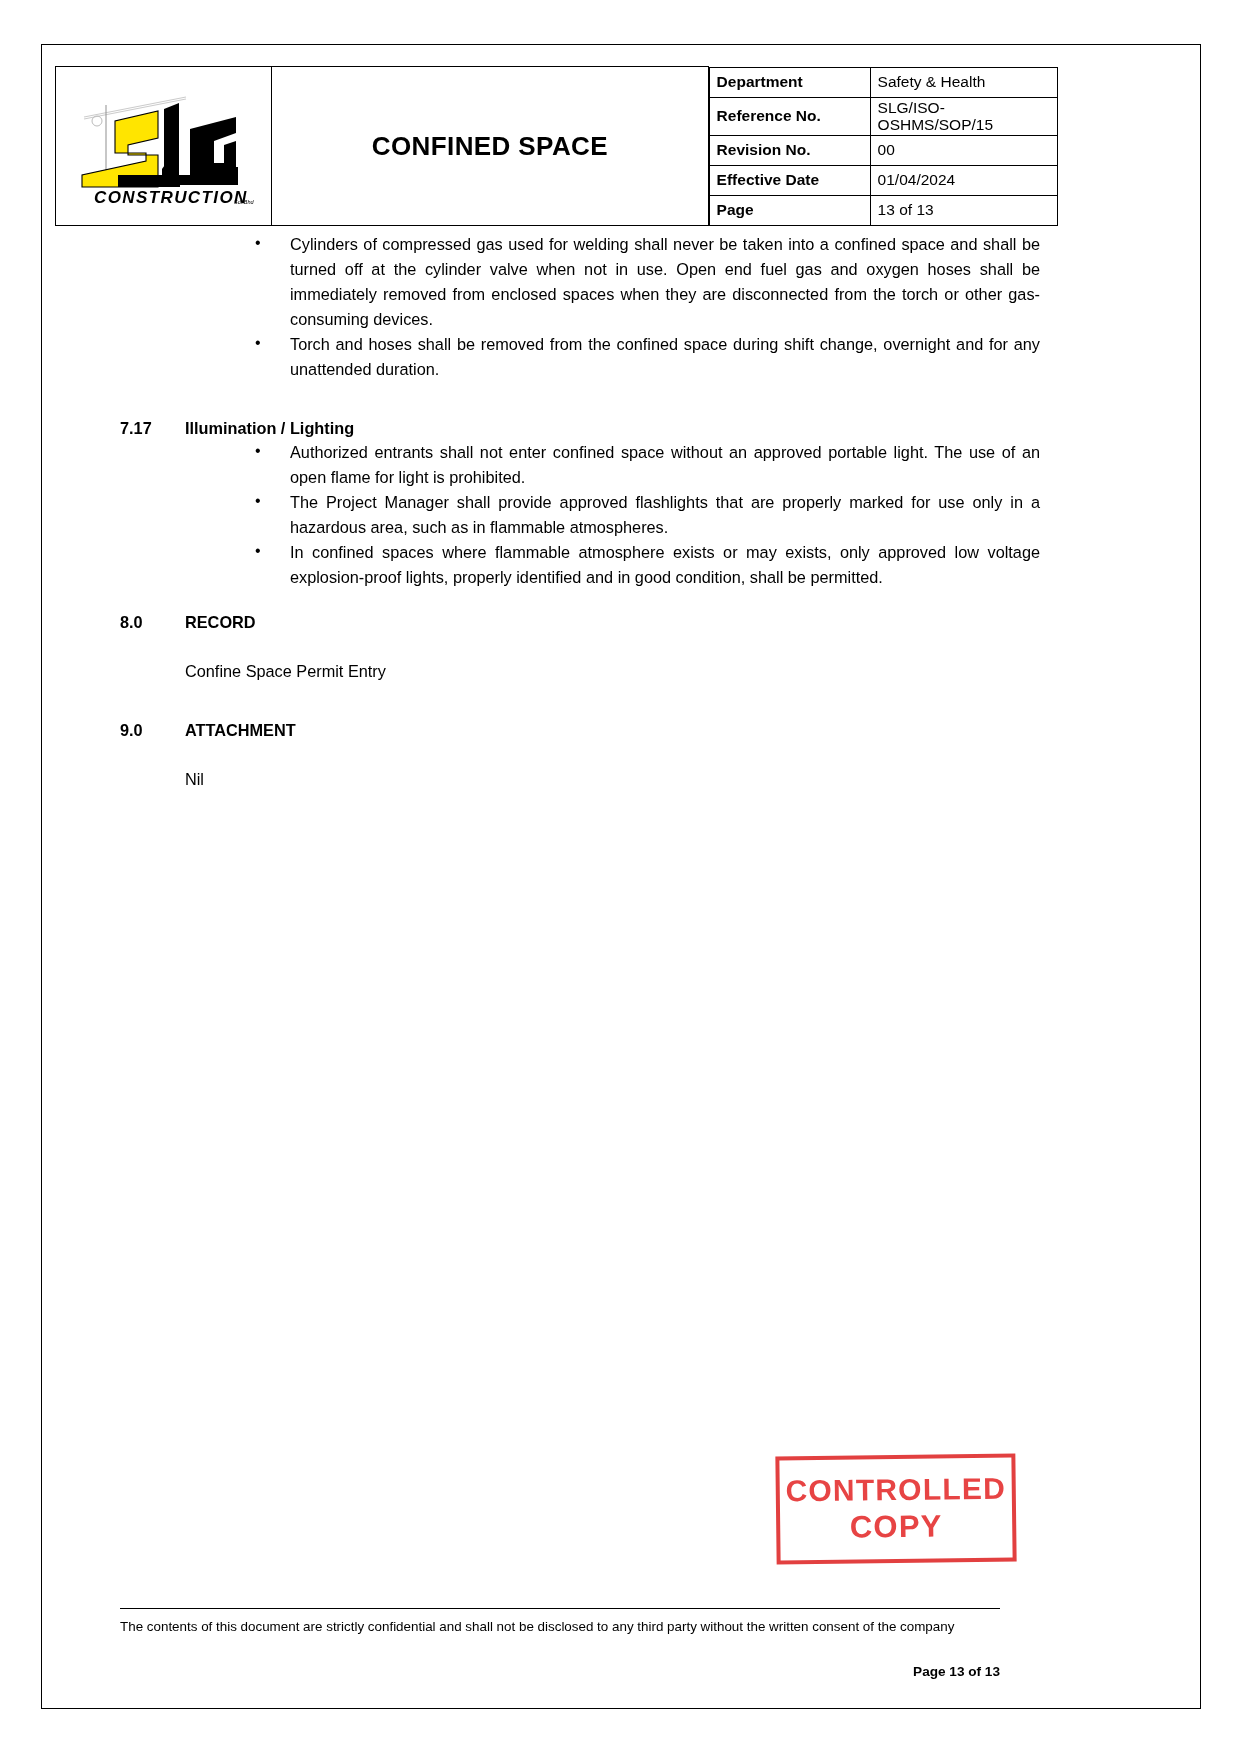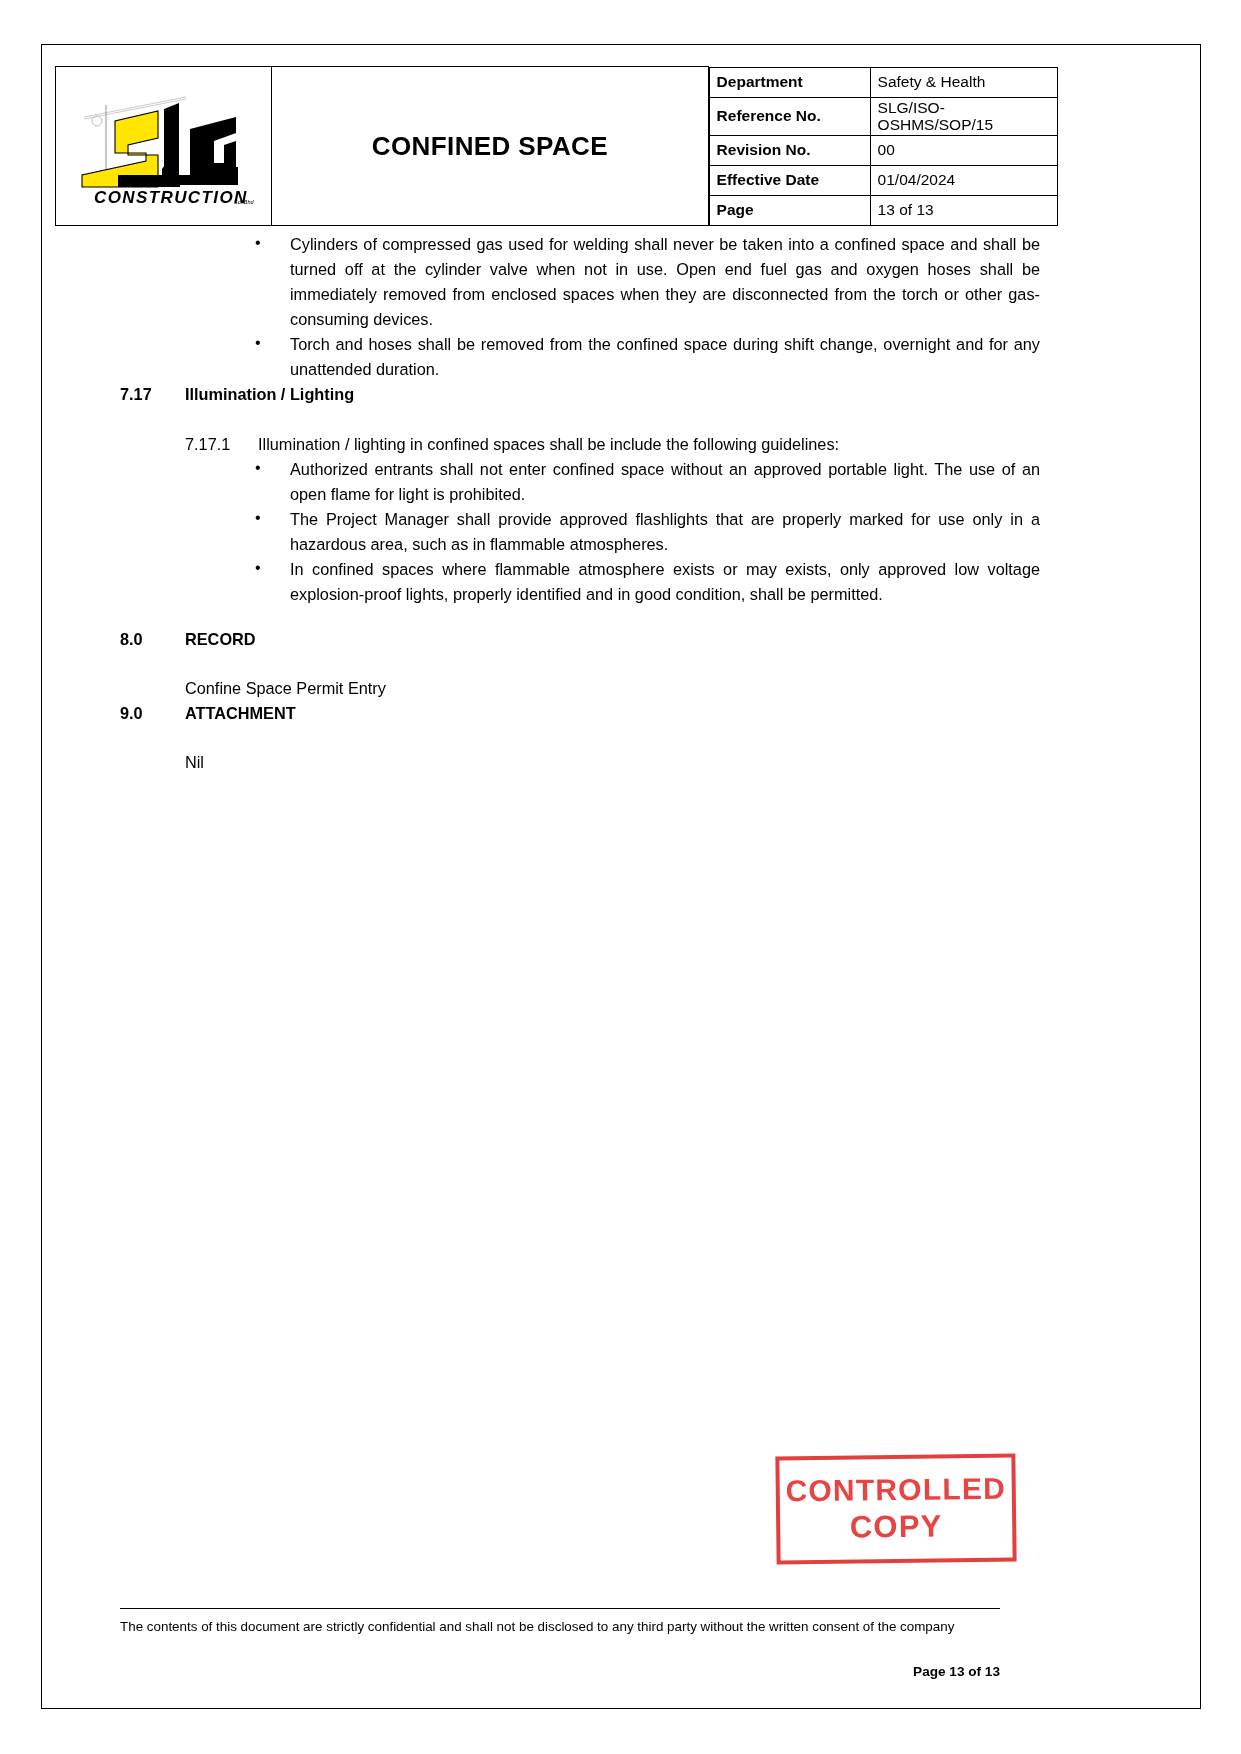--- a/index.html
+++ b/index.html
@@ -129,20 +129,21 @@
     content: "\2022";
     position: absolute;
     left: 135px;
     top: -1px;
     font-size: 16px;
   }
 
   .section-head {
     position: relative;
     font-weight: bold;
+    margin-top: 34px;
     padding-left: 65px;
   }
   .section-num {
     position: absolute;
     left: 0;
     top: 0;
     font-weight: bold;
   }
   .subsection {
     position: relative;
@@ -284,24 +285,20 @@
     <div class="bullet-list">
       <div class="bullet-item">Cylinders of compressed gas used for welding shall never be taken into a confined space and shall be turned off at the cylinder valve when not in use. Open end fuel gas and oxygen hoses shall be immediately removed from enclosed spaces when they are disconnected from the torch or other gas-consuming devices.</div>
       <div class="bullet-item">Torch and hoses shall be removed from the confined space during shift change, overnight and for any unattended duration.</div>
     </div>
 
     <div class="section-head">
       <span class="section-num">7.17</span>
       <span>Illumination / Lighting</span>
     </div>
 
-    <div class="subsection">
-      <span class="subsection-num">7.17.1</span>
-      <span>Illumination / lighting in confined spaces shall be include the following guidelines:</span>
-    </div>
 
     <div class="bullet-list">
       <div class="bullet-sub">Authorized entrants shall not enter confined space without an approved portable light. The use of an open flame for light is prohibited.</div>
       <div class="bullet-sub">The Project Manager shall provide approved flashlights that are properly marked for use only in a hazardous area, such as in flammable atmospheres.</div>
       <div class="bullet-sub">In confined spaces where flammable atmosphere exists or may exists, only approved low voltage explosion-proof lights, properly identified and in good condition, shall be permitted.</div>
     </div>
 
     <div class="section-head gap-after-bullets">
       <span class="section-num">8.0</span>
       <span>RECORD</span>

